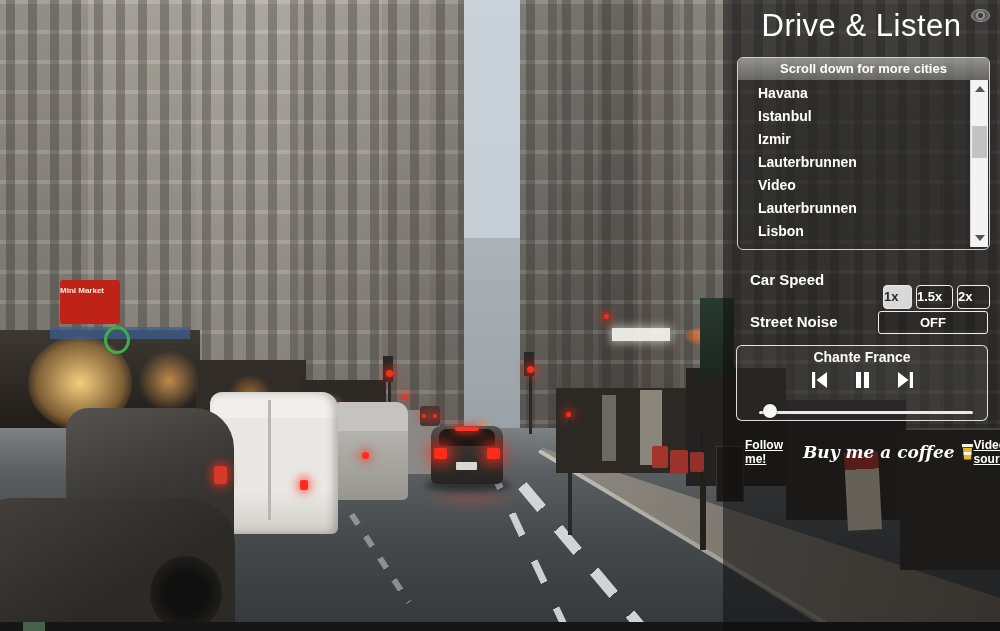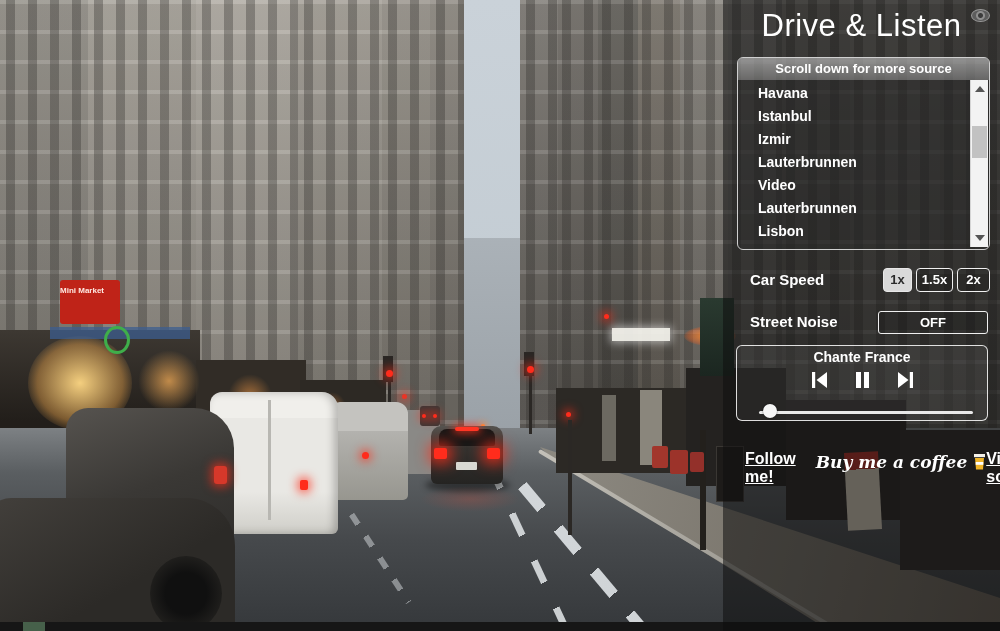--- a/index.html
+++ b/index.html
@@ -40,37 +40,37 @@
   .cityhead{left:0;top:0;width:100%;height:22px;line-height:22px;text-align:center;
        font-size:13px;font-weight:bold;color:#fff;
        background:linear-gradient(rgba(255,255,255,.46),rgba(255,255,255,.26));}
   .cityrow{position:relative;height:23px;line-height:23px;padding-left:20px;
        font-size:14px;font-weight:bold;color:#fff;cursor:pointer;}
   .citylist{position:absolute;left:0;top:24px;width:230px;}
   .sbar{right:1px;top:22px;width:17px;height:167px;background:#f3f3f3;border-left:1px solid #d5d5d5;}
   .sarrow{position:absolute;left:4px;width:0;height:0;border-left:5px solid transparent;border-right:5px solid transparent;}
   .sthumb{position:absolute;left:1px;top:46px;width:15px;height:32px;background:#c2c2c2;}
   .ctl-label{font-size:15px;font-weight:bold;color:#fff;}
-  .spd{position:absolute;top:268px;height:22px;border:1px solid #f0f0f0;border-radius:4px;
-       font-size:13px;font-weight:bold;text-align:center;line-height:22px;cursor:pointer;
+  .spd{position:absolute;top:285px;height:22px;border:1px solid #f0f0f0;border-radius:4px;
+       font-size:13px;font-weight:bold;text-align:left;line-height:22px;cursor:pointer;
        background:rgba(0,0,0,.15);color:#fff;}
   .spd.sel{background:#d9d9d9;color:#2b2b2b;border-color:#e8e8e8;}
   .offbtn{left:155px;top:311px;width:108px;height:21px;border:1px solid #f0f0f0;border-radius:3px;
        background:rgba(0,0,0,.12);color:#fff;font-size:13px;font-weight:bold;
        text-align:center;line-height:21px;cursor:pointer;}
   .playerbox{left:13px;top:345px;width:250px;height:74px;border:1px solid rgba(255,255,255,.85);
        border-radius:6px;background:rgba(120,120,120,.16);}
   .station{left:0;top:3px;width:100%;text-align:center;font-size:14px;font-weight:bold;color:#fff;}
   .pctrls{left:0;top:25px;width:100%;display:flex;justify-content:center;gap:27px;align-items:center;}
   .pbtn{cursor:pointer;display:inline-flex;}
   .ptrack{left:22px;top:65px;width:214px;height:3px;background:#e9e9e9;border-radius:2px;}
   .pthumb{left:26px;top:58px;width:14px;height:14px;border-radius:50%;background:#f6f6f6;
        box-shadow:0 0 2px rgba(0,0,0,.6);cursor:pointer;}
   .linksrow{left:0;top:438px;width:277px;display:flex;align-items:center;}
-  .linka{color:#fff;font-size:16px;font-weight:bold;text-decoration:underline;cursor:pointer;margin-top:12px;}
+  .linka{color:#fff;font-size:12px;font-weight:bold;text-decoration:underline;cursor:pointer;}
   .coffee-link{font-family:"DejaVu Serif",serif;font-style:italic;font-weight:bold;font-size:17px;
        color:#fff;cursor:pointer;white-space:nowrap;}
   .sign-market{left:60px;top:280px;width:60px;height:44px;background:#bf2318;border-radius:3px;
        color:#ffe9e2;font-size:8px;font-weight:bold;text-align:left;padding-top:6px;box-sizing:border-box;
        line-height:10px;overflow:hidden;}
 </style>
 </head>
 <body>
 
 <div class="stage">
@@ -173,21 +173,21 @@
     <div class="abs bar-bottom"></div>
     <div class="abs" style="left:23px;top:622px;width:22px;height:9px;background:#46604a;"></div>
   </div>
 
   <div class="abs panel">
 
     <div class="abs eye" title=""></div>
     <div class="abs title">Drive &amp; Listen</div>
 
     <div class="abs citybox">
-      <div class="abs cityhead">Scroll down for more source</div>
+      <div class="abs cityhead">Scroll down for more cities</div>
       <div class="citylist">
         <div class="cityrow">Havana</div>
         <div class="cityrow">Istanbul</div>
         <div class="cityrow">Izmir</div>
         <div class="cityrow">Lauterbrunnen</div>
         <div class="cityrow">Video</div>
         <div class="cityrow">Lauterbrunnen</div>
         <div class="cityrow">Lisbon</div>
       </div>
       <div class="abs sbar">

